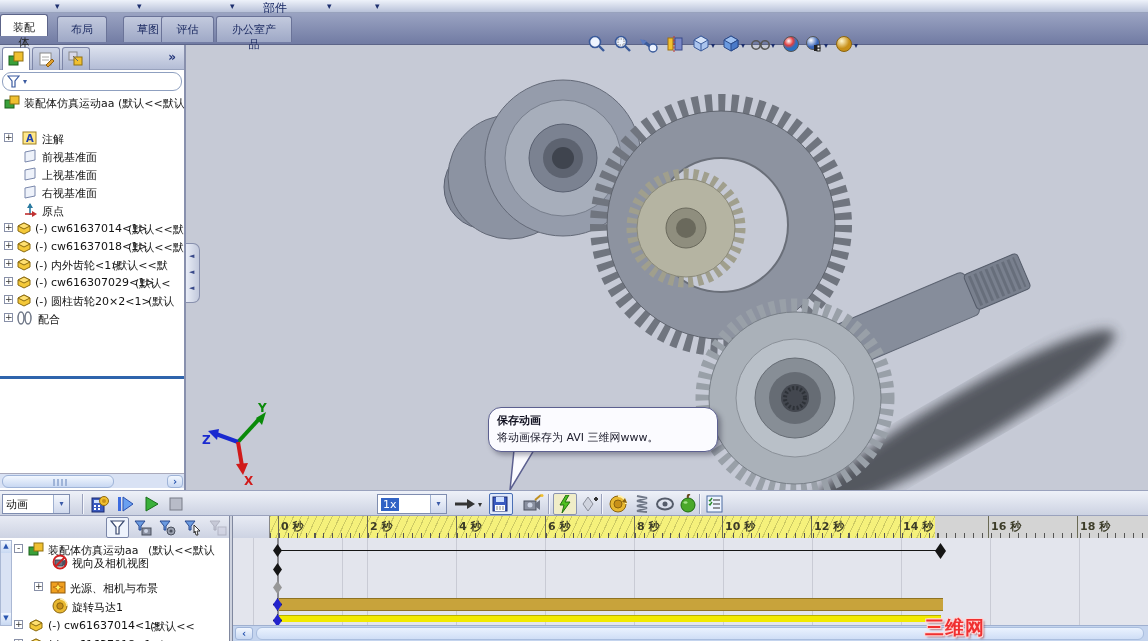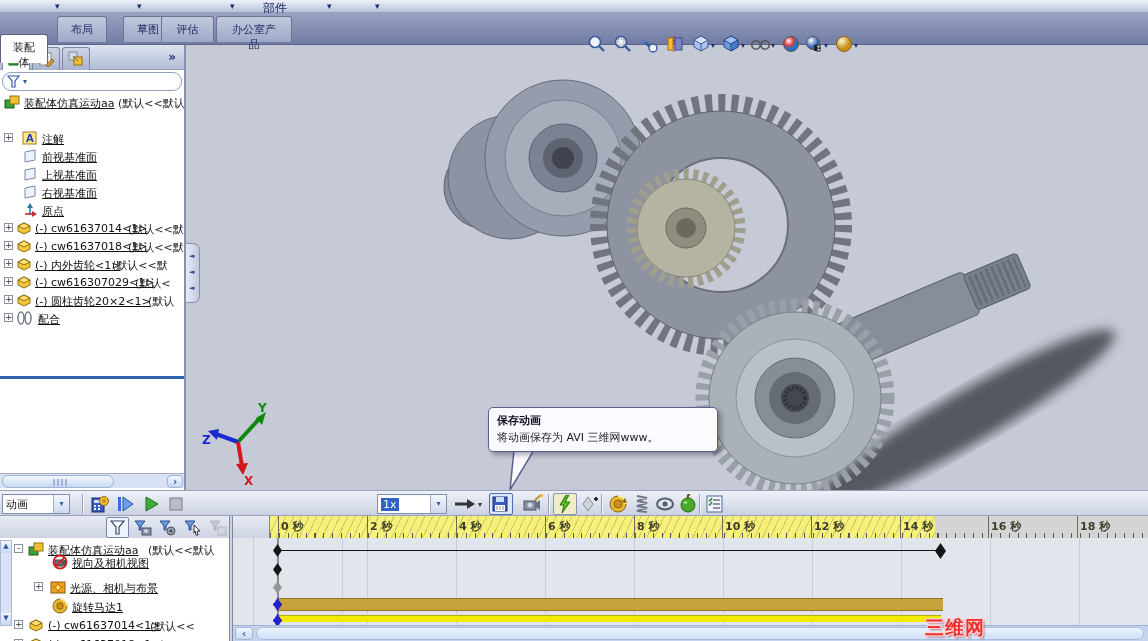--- a/index.html
+++ b/index.html
@@ -12,60 +12,60 @@
   #menustrip { left:0; top:0; width:1148px; height:13px;
     background:linear-gradient(#eef2fa,#b9c2d9); border-bottom:1px solid #98a2bd; }
   .menu-arrow { position:absolute; top:1px; color:#1d2f6e; font-size:9px; }
   #component-label { position:absolute; left:263px; top:0; color:#1a2a66; font-size:12px; }
 
   #tabrow { left:0; top:13px; width:1148px; height:32px;
     background:linear-gradient(#9aa3c2,#717ba3); border-bottom:1px solid #5c6488; }
   .ctab { position:absolute; top:3px; height:26px; padding:5px 10px 0 10px; text-align:center;
     background:linear-gradient(#c3cade,#9ea8c6); border:1px solid #6a7398; border-bottom:none;
     border-radius:3px 3px 0 0; color:#17265e; }
-  .ctab.active { background:#ffffff; color:#222; border-color:#5c6488; height:29px; top:21px; z-index:2; }
+  .ctab.active { background:#ffffff; color:#222; border-color:#5c6488; height:22px; top:1px; z-index:2; }
 
   
   .hicon { position:absolute; top:19px; width:24px; height:24px; display:flex; align-items:center; justify-content:center; }
   .hdrop { position:absolute; top:28px; color:#1d2f6e; font-size:8px; }
 
   
   #feature-panel { left:0; top:45px; width:186px; height:445px; background:#ffffff; border-right:2px solid #8890ad; }
   #fp-tabs { position:absolute; left:0; top:0; width:184px; height:25px; background:linear-gradient(#dfe4f0,#b4bdd6); border-bottom:1px solid #98a2bd; }
   .fp-tab { position:absolute; top:2px; width:28px; height:23px; background:linear-gradient(#cdd4e6,#aab3cf);
     border:1px solid #7d86a8; border-bottom:none; border-radius:3px 3px 0 0; display:flex; align-items:center; justify-content:center; }
   .fp-tab.active { background:#ffffff; }
   #fp-chevrons { position:absolute; right:8px; top:5px; color:#23357a; font-weight:bold; font-size:12px; }
   #fp-filter { position:absolute; left:2px; top:27px; width:180px; height:19px; border:1px solid #8fa0c0; border-radius:9px; background:#fff; display:flex; align-items:center; padding-left:4px; gap:3px; }
 
   #fp-tree { position:absolute; left:0; top:48px; width:184px; height:283px; overflow:hidden; }
   .trow { position:absolute; left:0; width:184px; height:18px; white-space:nowrap; overflow:hidden; }
   .trow .exp { position:absolute; width:9px; height:9px; top:4px; border:1px solid #8890a8; background:#fff;
     font-size:9px; line-height:7px; text-align:center; color:#333; }
   .trow .ticon { position:absolute; top:1px; width:16px; height:16px; }
-  .trow .tlabel { position:absolute; top:3px;text-decoration:underline; }
+  .trow .tlabel { position:absolute; top:3px; }
   .trow .tsuffix { position:absolute; top:3px; color:#222; }
   #fp-divider { position:absolute; left:0; top:331px; width:184px; height:3px; background:#2f64ac; }
   #fp-hscroll { position:absolute; left:0; top:428px; width:184px; height:15px; background:#d9e2f4; border-top:1px solid #aab; }
   #fp-hthumb { position:absolute; left:2px; top:1px; width:112px; height:13px; background:linear-gradient(#f2f7ff,#c8d8f2); border:1px solid #9fb4d8; border-radius:6px; }
   #fp-hgrip { position:absolute; left:50px; top:3px; width:14px; height:7px;
     background:repeating-linear-gradient(90deg,#9fb4d8 0 2px,transparent 2px 4px); }
   #fp-harrow { position:absolute; right:1px; top:1px; width:16px; height:13px; background:linear-gradient(#f2f7ff,#c8d8f2); border:1px solid #9fb4d8; border-radius:4px; color:#2a56b0; font-weight:bold; font-size:10px; text-align:center; line-height:11px; }
 
   
   #splitter-tab { left:186px; top:243px; width:14px; height:60px; background:linear-gradient(90deg,#e8ecf6,#c2c9dc);
     border:1px solid #8890ad; border-left:none; border-radius:0 7px 7px 0; }
   .split-arr { position:absolute; left:3px; color:#3a4a8a; font-size:7px; }
 
   
   #viewport { left:188px; top:45px; width:960px; height:445px; }
 
   
   #tooltip { left:488px; top:407px; width:230px; height:45px; background:#fbfbff; border:1.5px solid #5c6090;
-    border-radius:5px; box-shadow:3px 3px 5px rgba(40,40,60,.4); padding:5px 8px; z-index:5; }
+    border-radius:13px; box-shadow:3px 3px 5px rgba(40,40,60,.4); padding:5px 8px; z-index:5; }
   #tooltip-title { font-weight:bold; color:#101020; }
   #tooltip-body { color:#202030; margin-top:2px; }
   #tooltip-tail { left:500px; top:450px; width:36px; height:40px; z-index:4; }
 
   
   #motion-toolbar { left:0; top:490px; width:1148px; height:26px; background:linear-gradient(#eef1f8,#ccd2e2);
     border-top:1px solid #9aa2bd; border-bottom:1px solid #9aa2bd;padding-left:16px; }
   .mt-sep { position:absolute; top:3px; width:2px; height:20px; border-left:1px solid #9aa2bd; border-right:1px solid #f4f6fc; }
   .mbtn { position:absolute; top:2px; width:24px; height:22px; display:flex; align-items:center; justify-content:center; }
   .mbtn.hover { border:1px solid #4a6fb5; background:#dfe8fa; border-radius:2px; }

